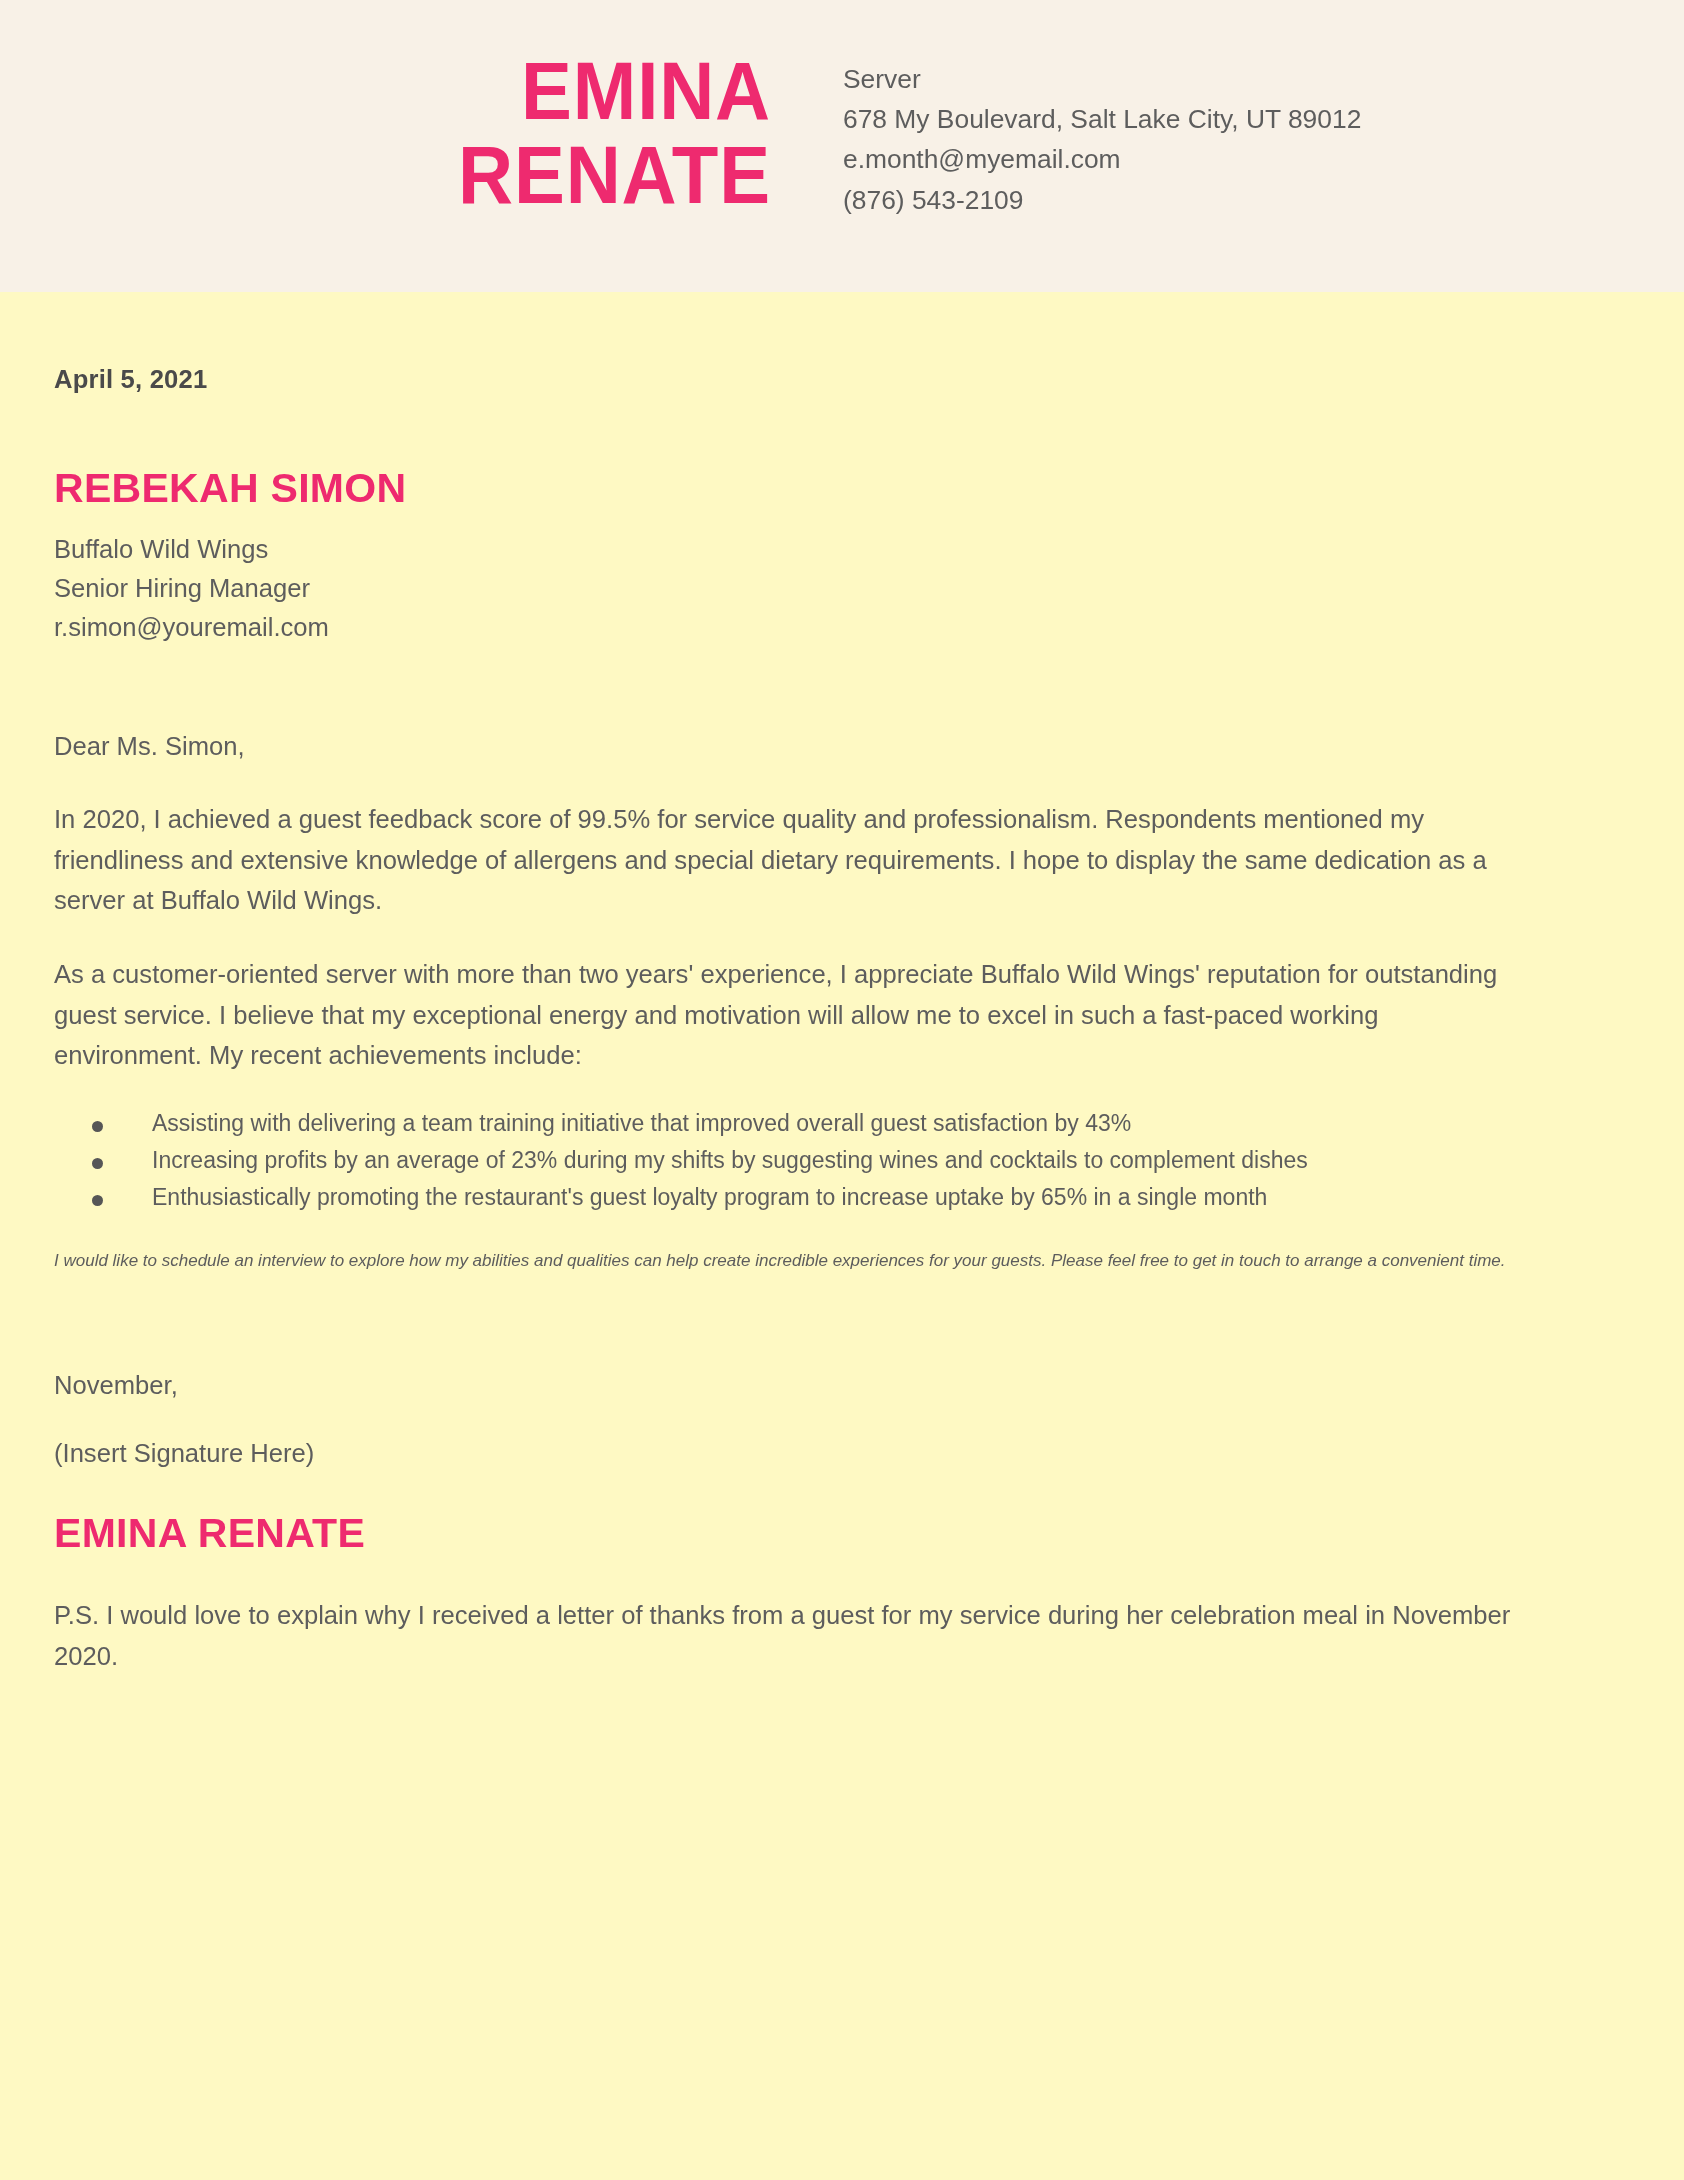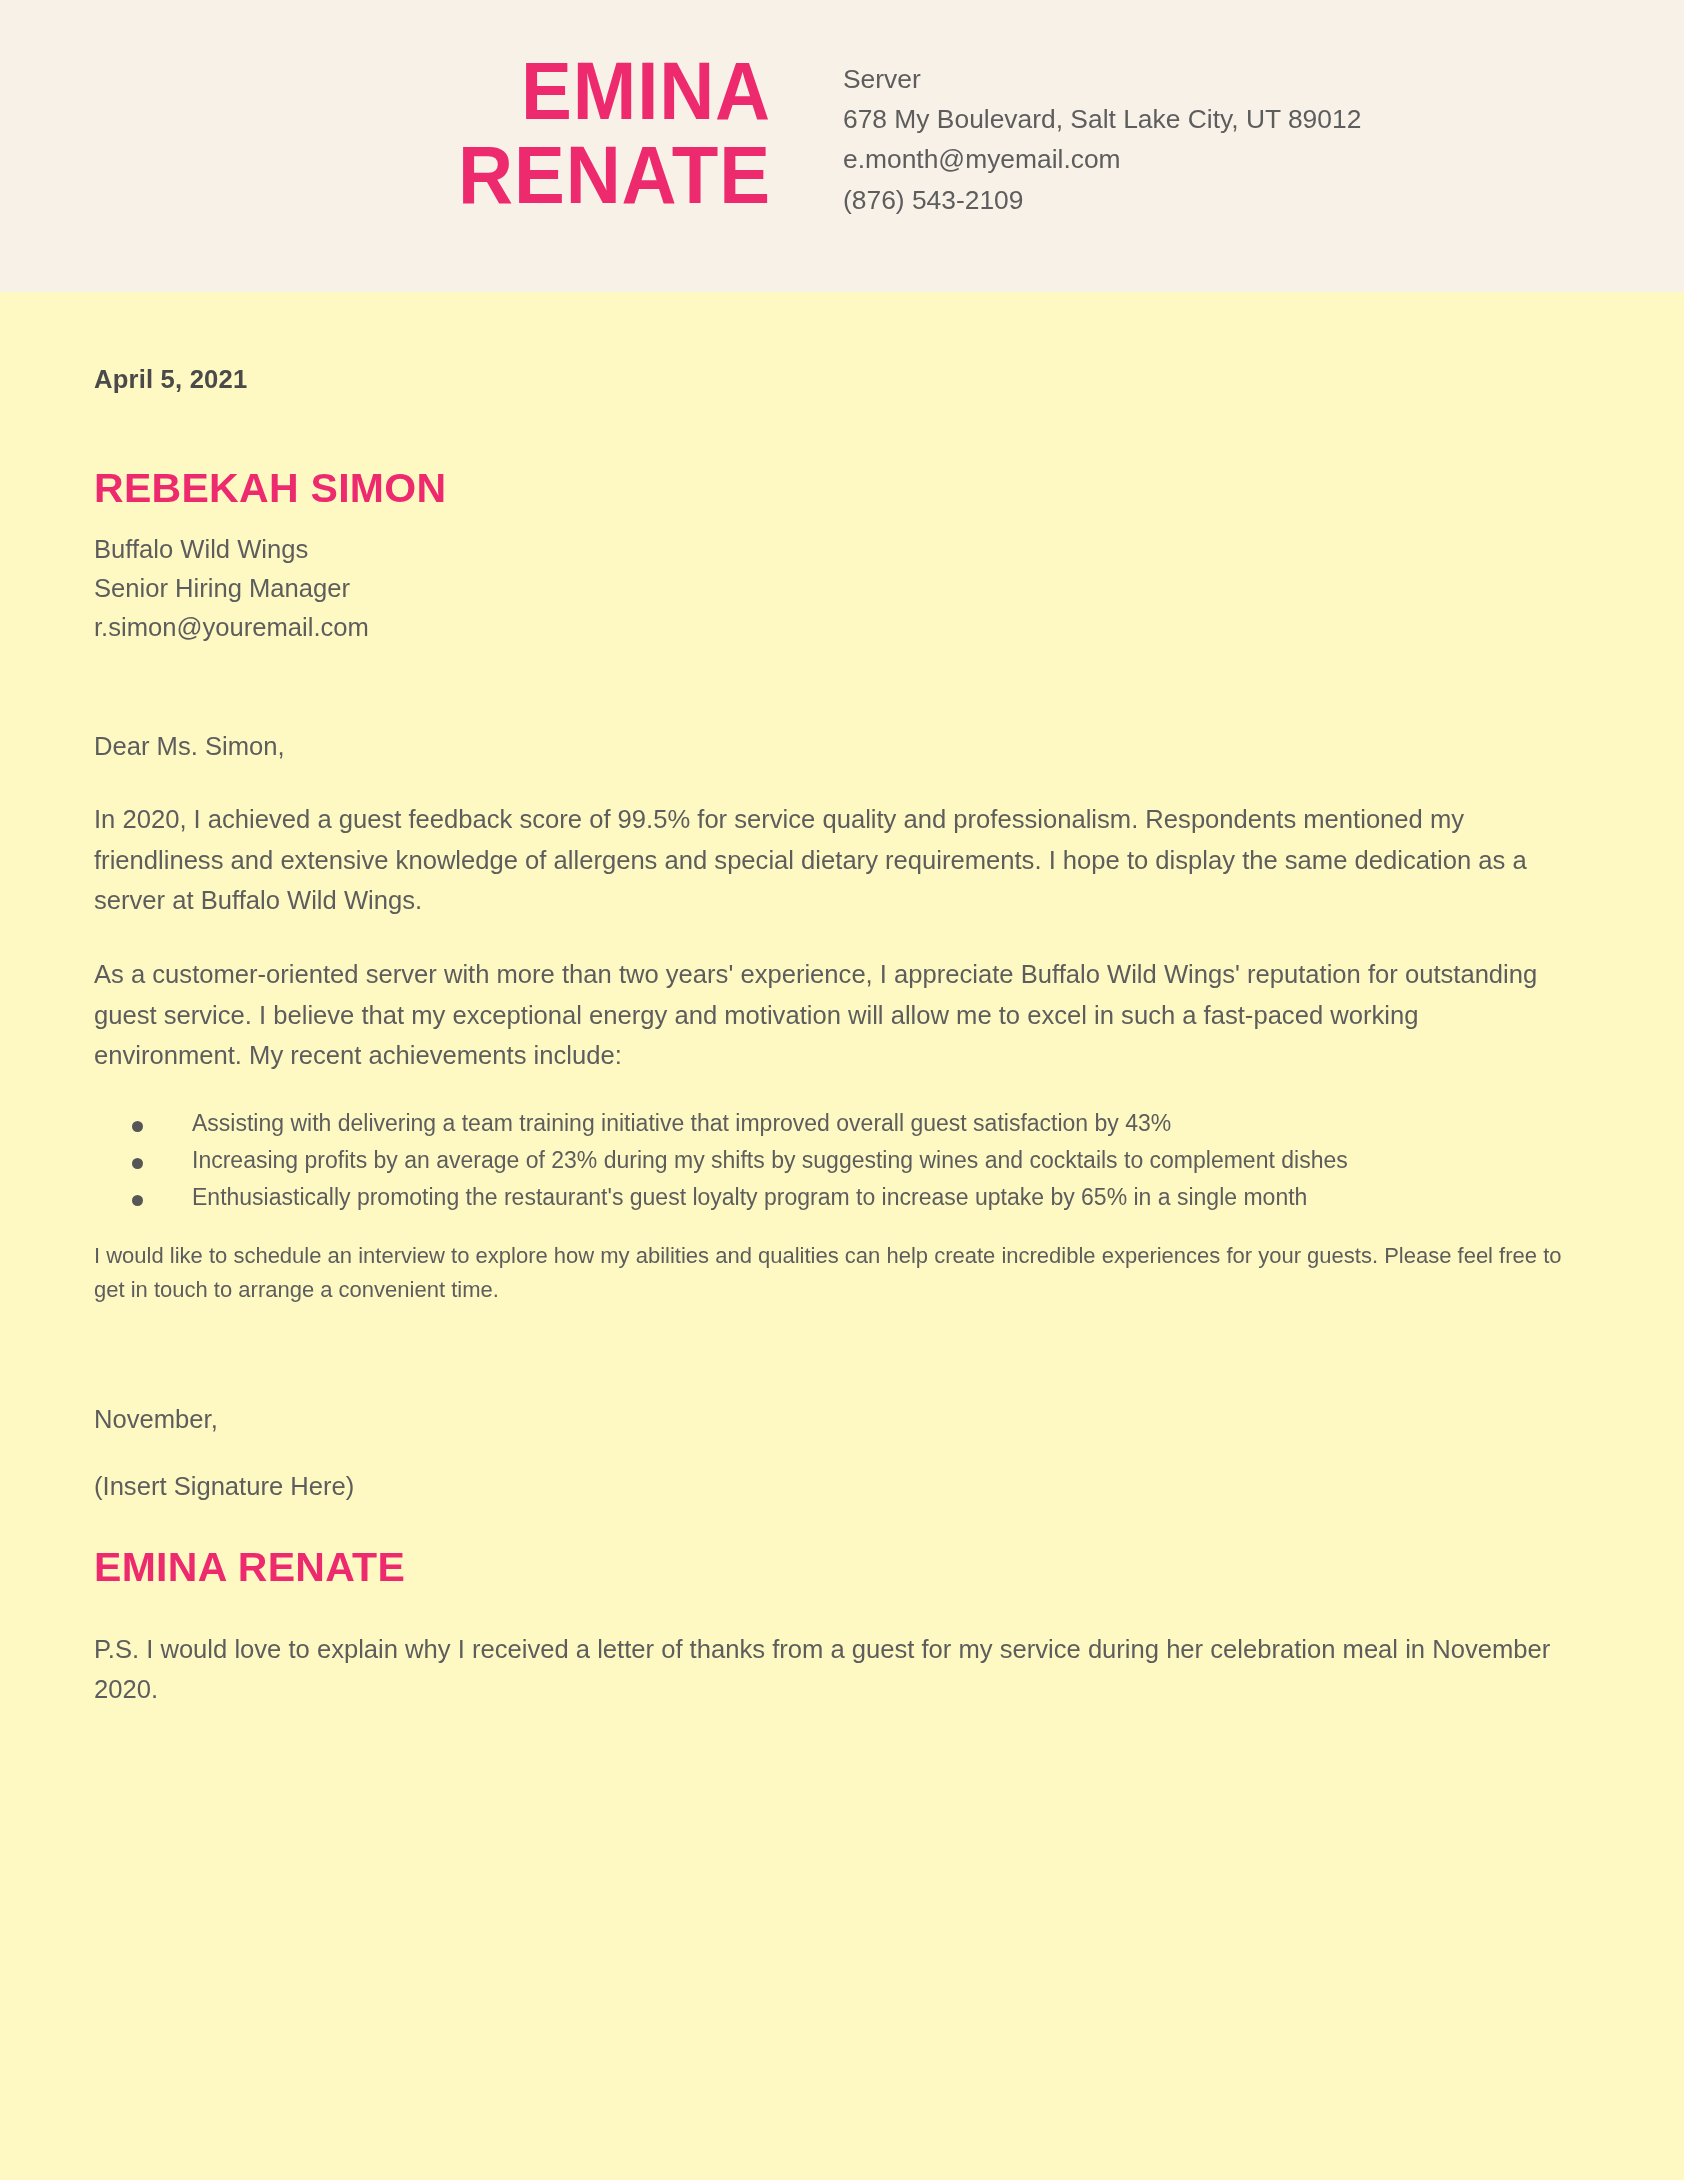--- a/index.html
+++ b/index.html
@@ -69,21 +69,21 @@
   .contact-line {
     display: block;
     font-size: 26.4px;
     line-height: 1.52;
     color: #5d5d5d;
     white-space: nowrap;
   }
 
   
   .content {
-    padding: 0 94px 0 94px;
+    padding: 0 94px 0 54px;
   }
 
   .date {
     margin-top: 73px;
     font-size: 25.6px;
     font-weight: 700;
     color: #4a4a4a;
     letter-spacing: 0.2px;
   }
 
@@ -144,25 +144,26 @@
     position: absolute;
     left: 38px;
     top: 16px;
     width: 11px;
     height: 11px;
     border-radius: 50%;
     background: #565656;
   }
 
   .para-closing {
-    margin-top: 22px;
-    font-size: 22px;
+    margin-top: 31px;
+    font-size: 17px;
     line-height: 1.58;
     color: #5d5d5d;
     max-width: 1499px;
+    font-style: italic;
   }
 
   .sign-off {
     margin-top: 92px;
     font-size: 25.6px;
     line-height: 1.5;
     color: #5d5d5d;
   }
 
   .signature-placeholder {

